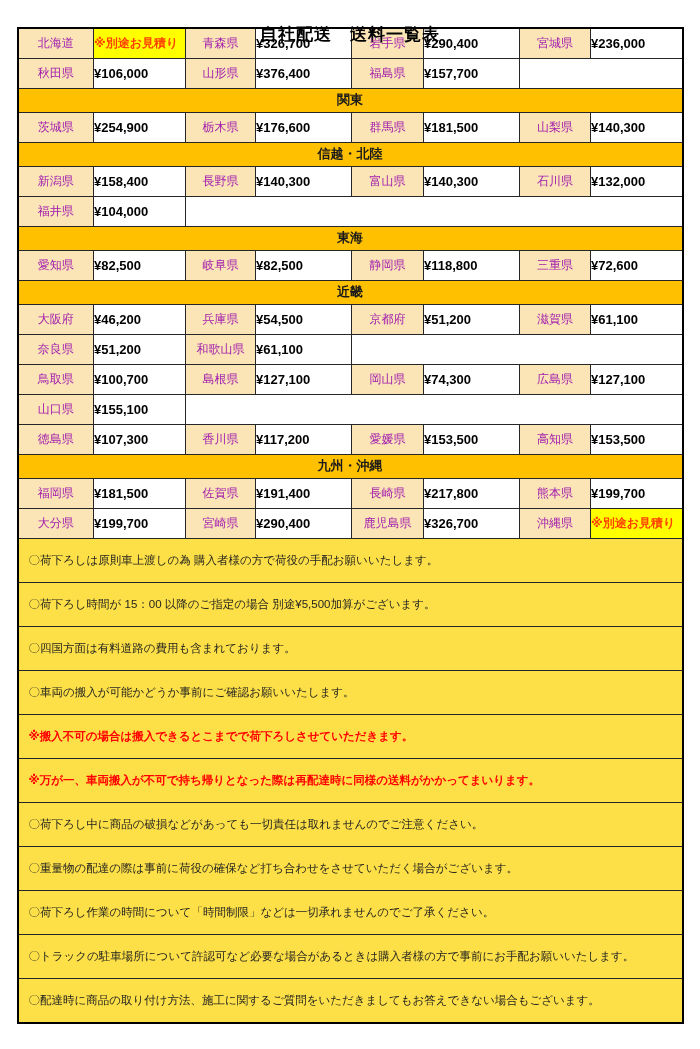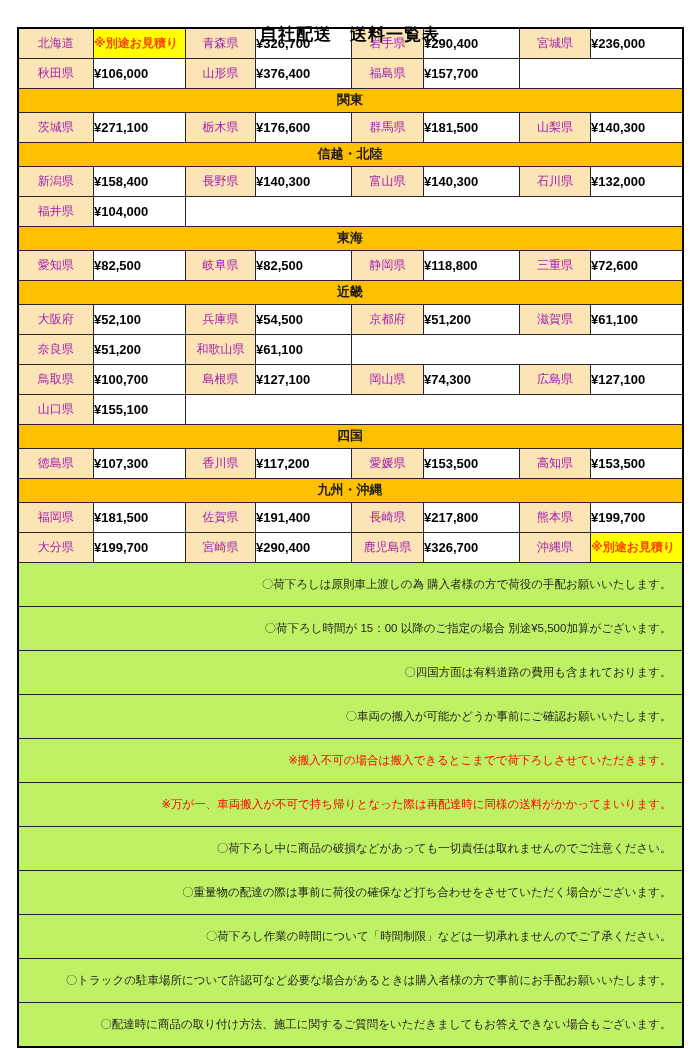--- a/index.html
+++ b/index.html
@@ -32,24 +32,24 @@
     background:#fff; color:var(--price-text,#000);
     text-align:left; font-size:13px; font-weight:bold; height:30px;margin-left:8px;
   }
   td.price.special {
     background:var(--quote-cell-bg,#FFFF00);
     color:var(--quote-text,#FF4000);
     font-size:12px; font-weight:600;
   }
   td.empty { background:#fff; }
   td.note {
-    background:#bef264; color:#1f1f1f; text-align:right;
+    background:#fde047; color:#1f1f1f; text-align:left;
     font-size:11.5px; padding:14px 10px; height:34px;
   }
-  td.note.warning { color:var(--warning-text,#FF0000); font-weight:normal; }
+  td.note.warning { color:var(--warning-text,#FF0000); font-weight:bold; }
 </style>
 </head>
 <body>
 
 <div class="page">
   <div class="title">自社配送　送料一覧表</div>
   <table class="fee">
     <colgroup>
       <col style="width:76px">
         <col style="width:92px">
@@ -78,21 +78,21 @@
           <td class="price">¥376,400</td>
           <td class="pref">福島県</td>
           <td class="price">¥157,700</td>
           <td class="empty" colspan="2"></td>
         </tr>
         <tr>
           <td class="region" colspan="8">関東</td>
         </tr>
         <tr>
           <td class="pref">茨城県</td>
-          <td class="price">¥271,100</td>
+          <td class="price">¥254,900</td>
           <td class="pref">栃木県</td>
           <td class="price">¥176,600</td>
           <td class="pref">群馬県</td>
           <td class="price">¥181,500</td>
           <td class="pref">山梨県</td>
           <td class="price">¥140,300</td>
         </tr>
         <tr>
           <td class="region" colspan="8">信越・北陸</td>
         </tr>
@@ -122,21 +122,21 @@
           <td class="pref">静岡県</td>
           <td class="price">¥118,800</td>
           <td class="pref">三重県</td>
           <td class="price">¥72,600</td>
         </tr>
         <tr>
           <td class="region" colspan="8">近畿</td>
         </tr>
         <tr>
           <td class="pref">大阪府</td>
-          <td class="price">¥52,100</td>
+          <td class="price">¥46,200</td>
           <td class="pref">兵庫県</td>
           <td class="price">¥54,500</td>
           <td class="pref">京都府</td>
           <td class="price">¥51,200</td>
           <td class="pref">滋賀県</td>
           <td class="price">¥61,100</td>
         </tr>
         <tr>
           <td class="pref">奈良県</td>
           <td class="price">¥51,200</td>
@@ -153,23 +153,20 @@
           <td class="price">¥74,300</td>
           <td class="pref">広島県</td>
           <td class="price">¥127,100</td>
         </tr>
         <tr>
           <td class="pref">山口県</td>
           <td class="price">¥155,100</td>
           <td class="empty" colspan="6"></td>
         </tr>
         <tr>
-          <td class="region" colspan="8">四国</td>
-        </tr>
-        <tr>
           <td class="pref">徳島県</td>
           <td class="price">¥107,300</td>
           <td class="pref">香川県</td>
           <td class="price">¥117,200</td>
           <td class="pref">愛媛県</td>
           <td class="price">¥153,500</td>
           <td class="pref">高知県</td>
           <td class="price">¥153,500</td>
         </tr>
         <tr>

